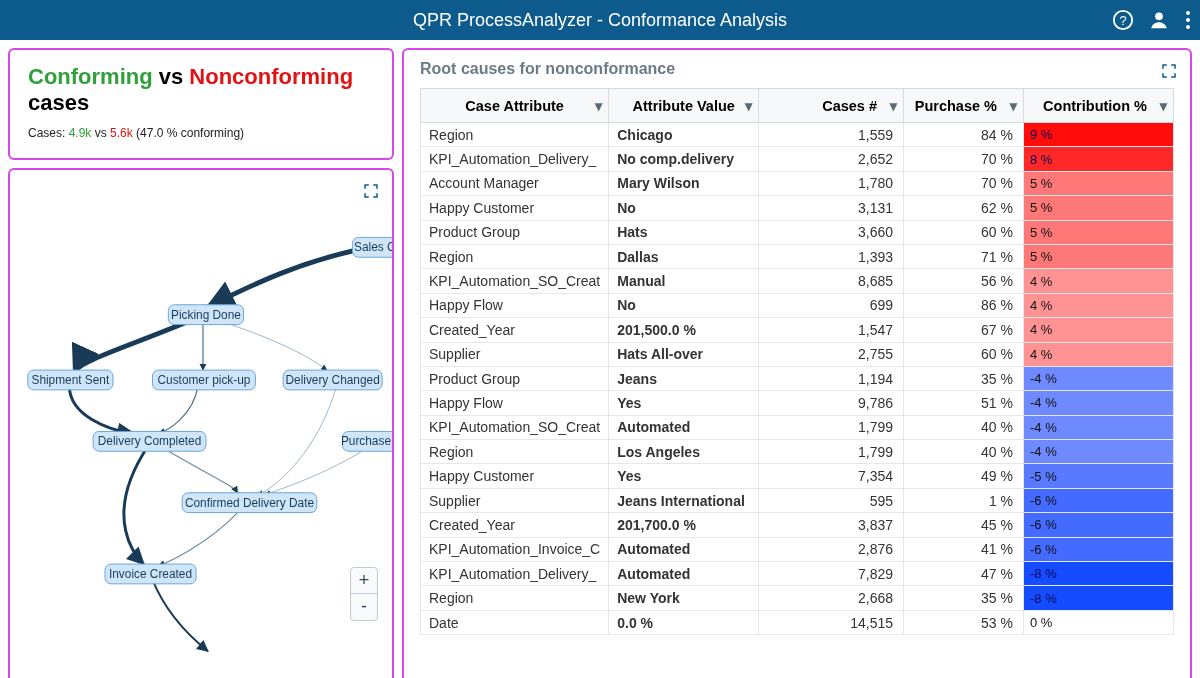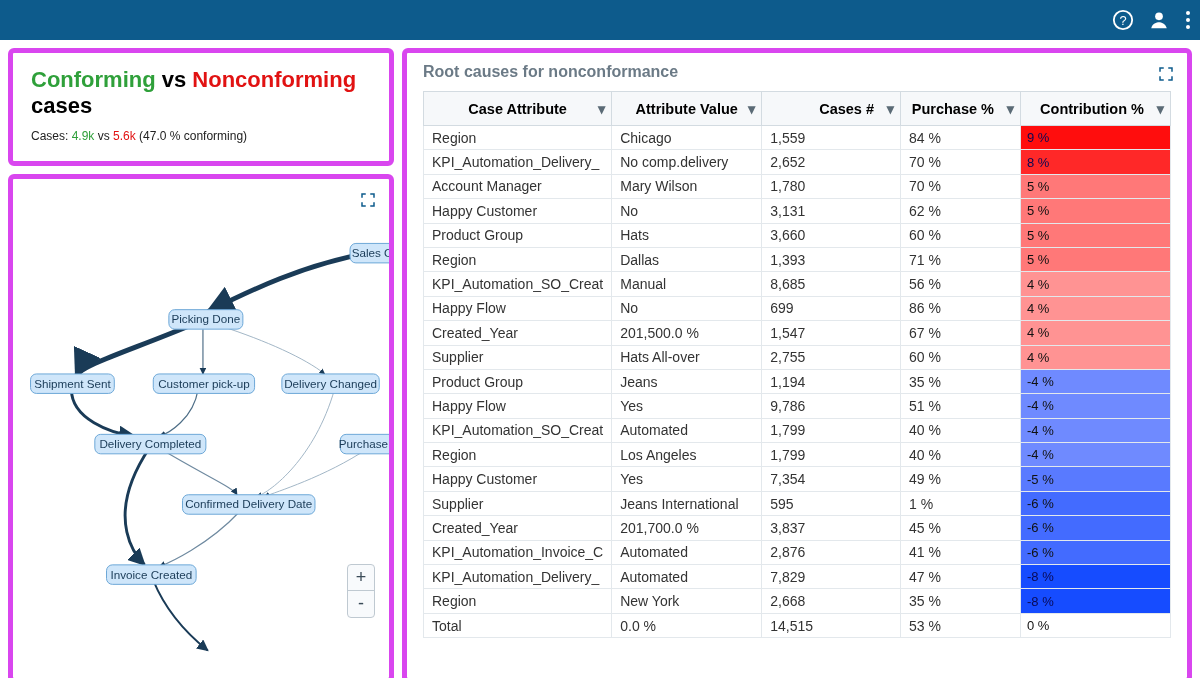--- a/index.html
+++ b/index.html
@@ -7,56 +7,57 @@
   .header {
     height: 40px; background: #0d5b8c; color: #fff; display: flex; align-items: center;
     justify-content: center; position: relative; font-size: 18px;
   }
   .header-icons { position: absolute; right: 8px; display: flex; gap: 14px; align-items: center; }
   .header-icons span { cursor: pointer; display:flex; align-items:center; justify-content:center;}
   .layout { display: flex; padding: 8px; gap: 8px; }
   .left-col { display: flex; flex-direction: column; gap: 8px; width: 386px; }
   .right-col { flex: 1; }
   .card {
-    border: 5px solid #d946ef; border-radius: 6px; background: #fff; position: relative;
+    border: 2px solid #d946ef; border-radius: 6px; background: #fff; position: relative;
   }
   .summary-card { padding: 14px 18px 14px 18px; }
   .summary-card h2 { font-size: 22px; font-weight: 600; margin-bottom: 10px; }
   .summary-card h2 .conf { color: #2fa03a; }
   .summary-card h2 .non  { color: #e11212; }
   .summary-card .line { font-size: 12px; margin: 4px 0; color:#222; }
   .summary-card .line .conf { color: #2fa03a; }
   .summary-card .line .non  { color: #e11212; }
   .diagram-card { flex: 1; height: 500px; overflow: hidden; }
   .expand-icon { position: absolute; right: 10px; top: 10px; width: 22px; height: 22px; display:flex;align-items:center;justify-content:center; color:#0d5b8c; cursor:pointer; }
   .root-card { padding: 10px 16px 28px 16px; height: 635px; }
   .root-title { color:#6b7a86; font-size: 16px; font-weight:600; margin-bottom:10px;}
   table { width: 100%; border-collapse: collapse; font-size: 14px; }
   thead th { text-align:center; background:#f6f8fa; height:34px; border:1px solid #d3dbe1; padding:0 8px; font-weight:700; font-size:14.5px; position:relative;}
   thead th.num { text-align:right; padding-right:26px; }
   thead th .filter { position:absolute; right:6px; top:50%; transform:translateY(-50%); color:#5b6b76;}
   tbody td { border:1px solid #e3e8ec; height:24.4px; padding:0 8px; color:#333;}
-  tbody td.num { padding-right:10px;}
+  tbody td.num { text-align:right; padding-right:10px;}
   tbody td.attr-col { width: 158px; }
-  tbody td.val-col  { width: 150px; }
+  tbody td.val-col  { width: 150px; font-weight: bold; }
   tbody td.pct-col  { width: 120px; }
   tbody td.contrib-cell { padding:0; width:150px; position:relative; }
   .contrib-bar { position:absolute; left:0; top:0; bottom:0; }
   .contrib-label { position:absolute; left:6px; top:0; bottom:0; display:flex; align-items:center; font-size:13px;}
   .diagram-svg { width:100%; height:100%; }
   .node { fill:#cfe6fa; stroke:#6aa6d6; stroke-width:1; rx:6; ry:6; }
   .node-text { font-size:12px; fill:#1a3b57; text-anchor:middle; }
   .zoom-ctrl { position:absolute; right:14px; bottom:60px; width:28px; border:1px solid #bfc9d1; border-radius:4px; background:#f8fafc; font-size:18px; text-align:center; }
   .zoom-ctrl div { height:26px; line-height:24px; cursor:pointer; color:#3a4b58; }
   .zoom-ctrl div:first-child { border-bottom:1px solid #bfc9d1; }
 </style>
 </head>
 <body>
 
 <div class="header">
+  <span>QPR ProcessAnalyzer - Conformance Analysis</span>
   <div class="header-icons">
     <span>
       <svg width="22" height="22" viewBox="0 0 24 24">
           <circle cx="12" cy="12" r="10" fill="none" stroke="#fff" stroke-width="2"></circle>
           <text x="12" y="17" font-size="14" text-anchor="middle" fill="#fff" font-family="Arial">?</text>
         </svg>
     </span>
     <span>
       <svg width="22" height="22" viewBox="0 0 24 24" fill="#fff">
           <circle cx="12" cy="8" r="4.2"></circle>
@@ -368,21 +369,21 @@
               <td class="attr-col">Region</td>
               <td class="val-col">New York</td>
               <td class="num">2,668</td>
               <td class="num pct-col">35 %</td>
               <td class="contrib-cell">
                 <div class="contrib-bar" style="width:100%;background:rgb(22,76,255)"></div>
                 <div class="contrib-label" style="color:#0a0a55">-8 %</div>
               </td>
             </tr>
             <tr>
-              <td class="attr-col">Total</td>
+              <td class="attr-col">Date</td>
               <td class="val-col">0.0 %</td>
               <td class="num">14,515</td>
               <td class="num pct-col">53 %</td>
               <td class="contrib-cell">
                 <div class="contrib-bar" style="width:100%;background:#ffffff"></div>
                 <div class="contrib-label" style="color:#111">0 %</div>
               </td>
             </tr>
           </tbody>
       </table>

